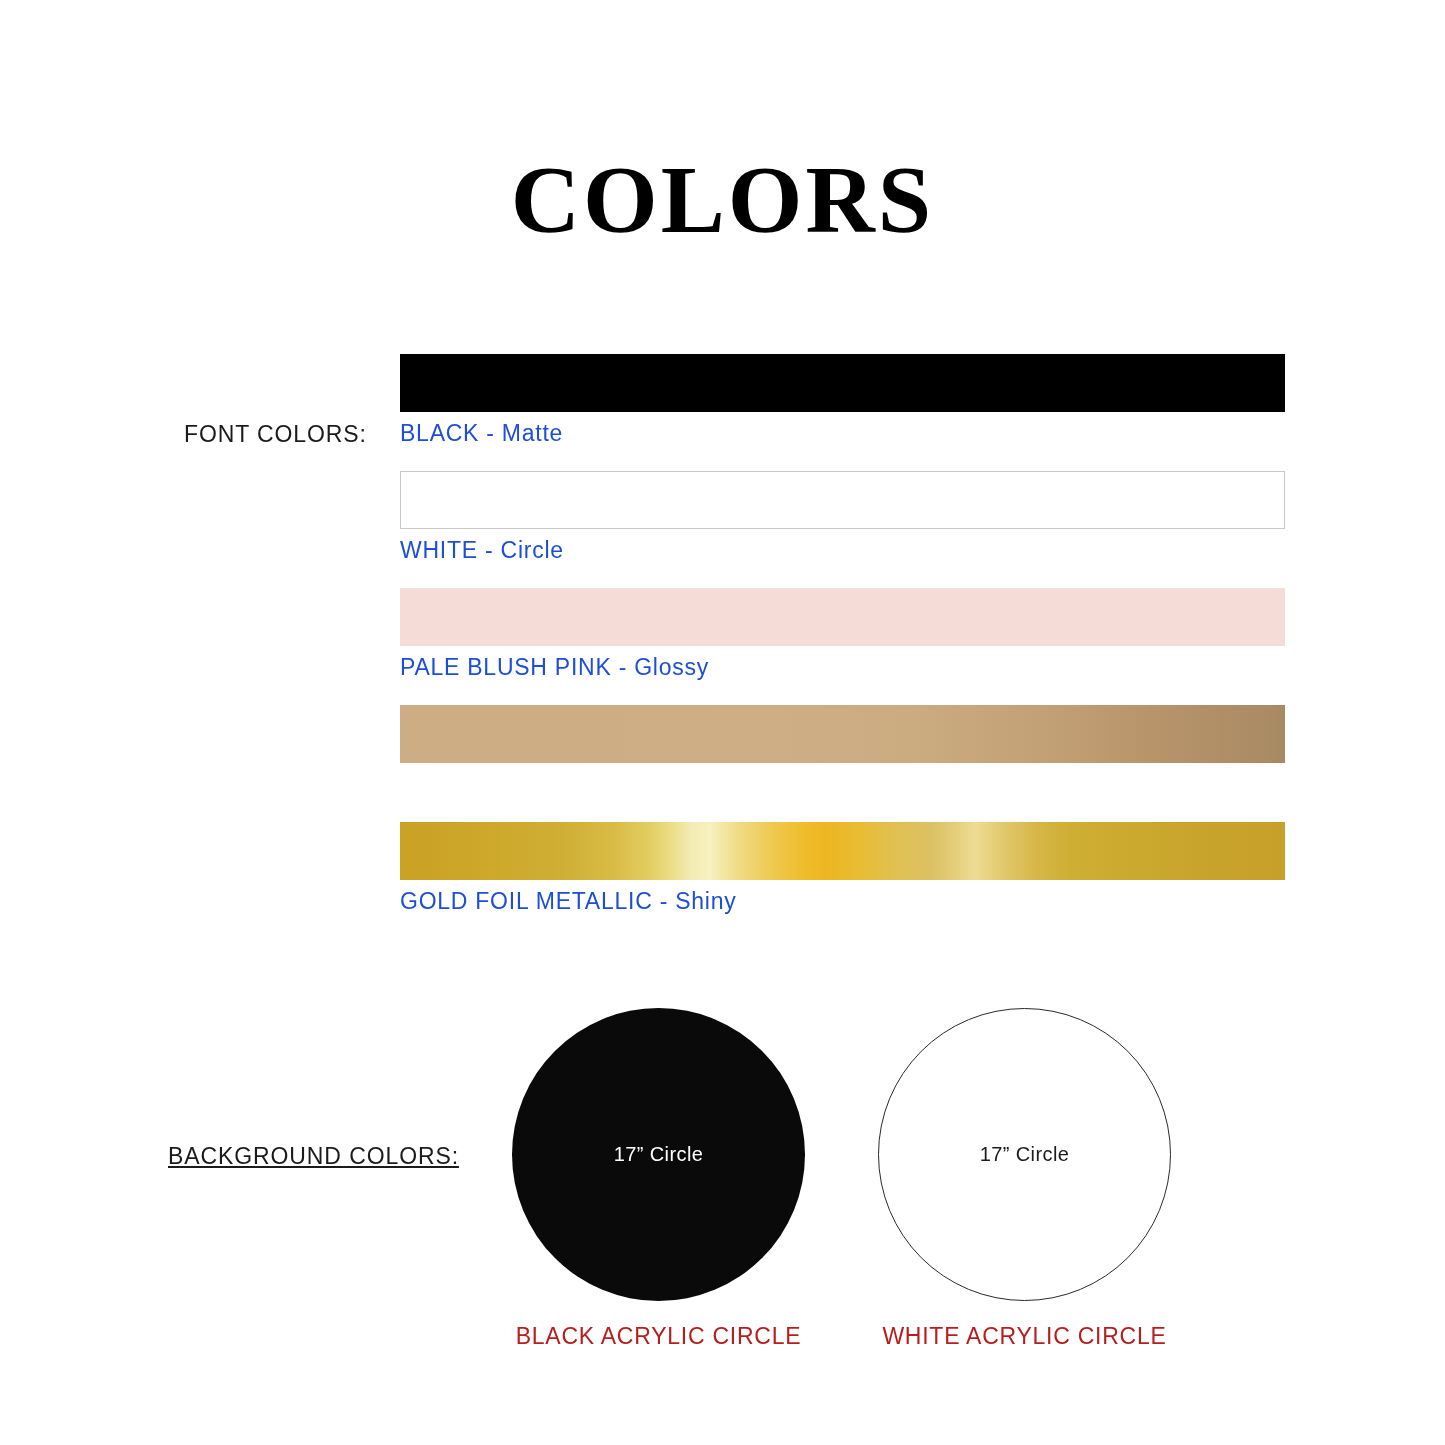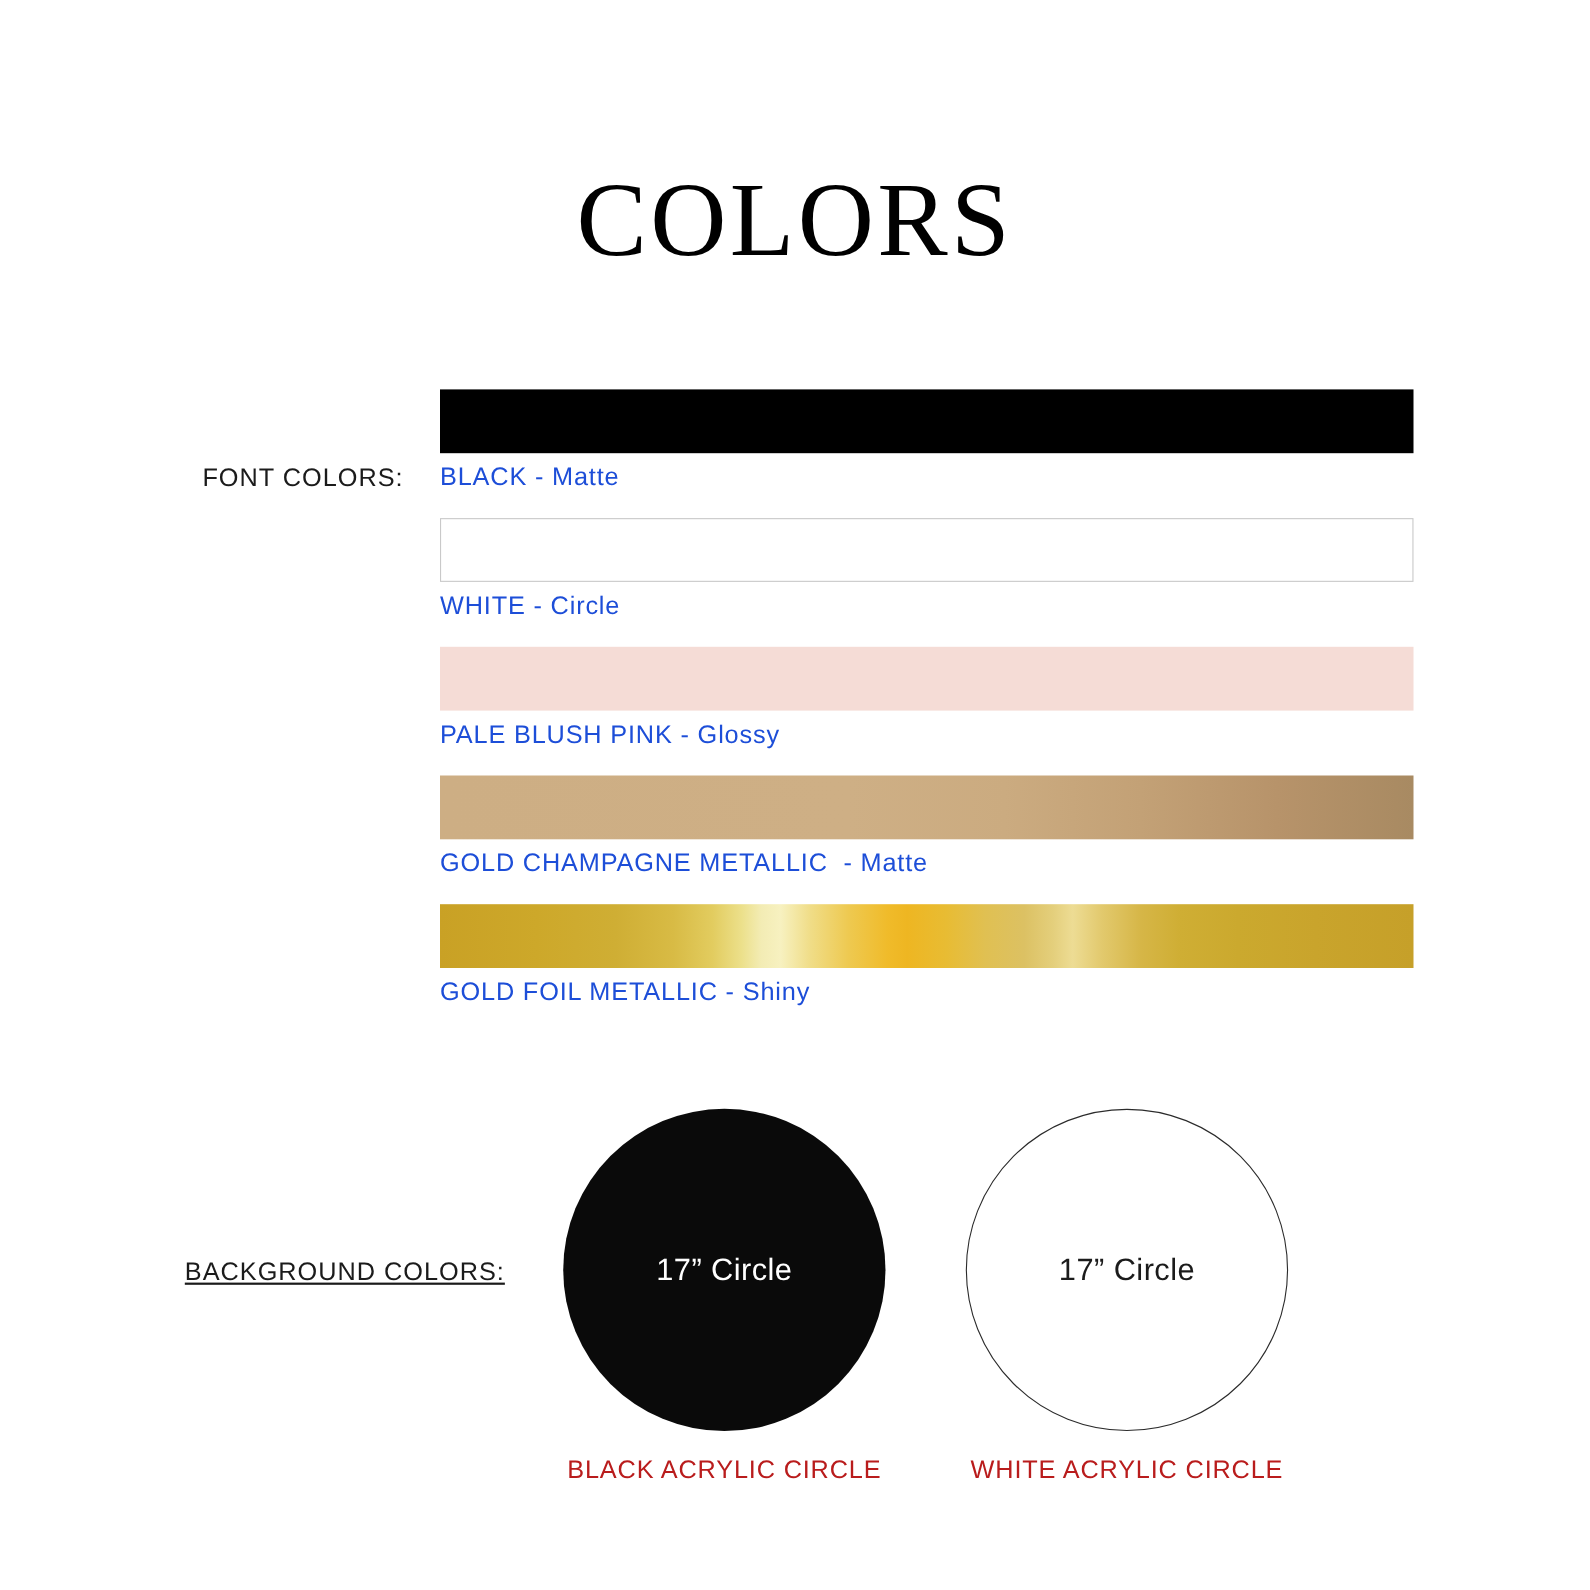--- a/index.html
+++ b/index.html
@@ -22,21 +22,21 @@
   .page-title {
     position: absolute;
     top: 152px;
     left: 0;
     width: 1445px;
     text-align: center;
     font-family: "Liberation Serif", serif;
     font-size: 96px;
     line-height: 1;
     letter-spacing: 3px;
-    font-weight: 400;
+    font-weight: 700;
     color: #000000;
     white-space: pre;
   }
 
   
   .section-label {
     position: absolute;
     font-family: "Liberation Sans", sans-serif;
     font-size: 23px;
     letter-spacing: 0.9px;
@@ -140,21 +140,21 @@
     position: absolute;
     width: 293px;
     height: 293px;
     border-radius: 50%;
     box-sizing: border-box;
     display: flex;
     align-items: center;
     justify-content: center;
   }
   .circle-inner-label {
-    font-size: 28px;
+    font-size: 20px;
     letter-spacing: 0.4px;
     font-weight: 400;
     white-space: pre;
     text-align: right;
   }
   #black-circle {
     left: 512px;
     top: 0;
     background: #0a0a0a;
   }
@@ -203,21 +203,20 @@
     <div class="swatch-caption">WHITE - Circle</div>
   </div>
 
   <div class="swatch-row">
     <div class="swatch-bar bar-pink"></div>
     <div class="swatch-caption">PALE BLUSH PINK - Glossy</div>
   </div>
 
   <div class="swatch-row">
     <div class="swatch-bar bar-champagne"></div>
-    <div class="swatch-caption">GOLD CHAMPAGNE METALLIC  - Matte</div>
   </div>
 
   <div class="swatch-row">
     <div class="swatch-bar bar-goldfoil"></div>
     <div class="swatch-caption">GOLD FOIL METALLIC - Shiny</div>
   </div>
 
 </div>
 
 <div class="section-label" id="background-colors-label">BACKGROUND COLORS:</div>

